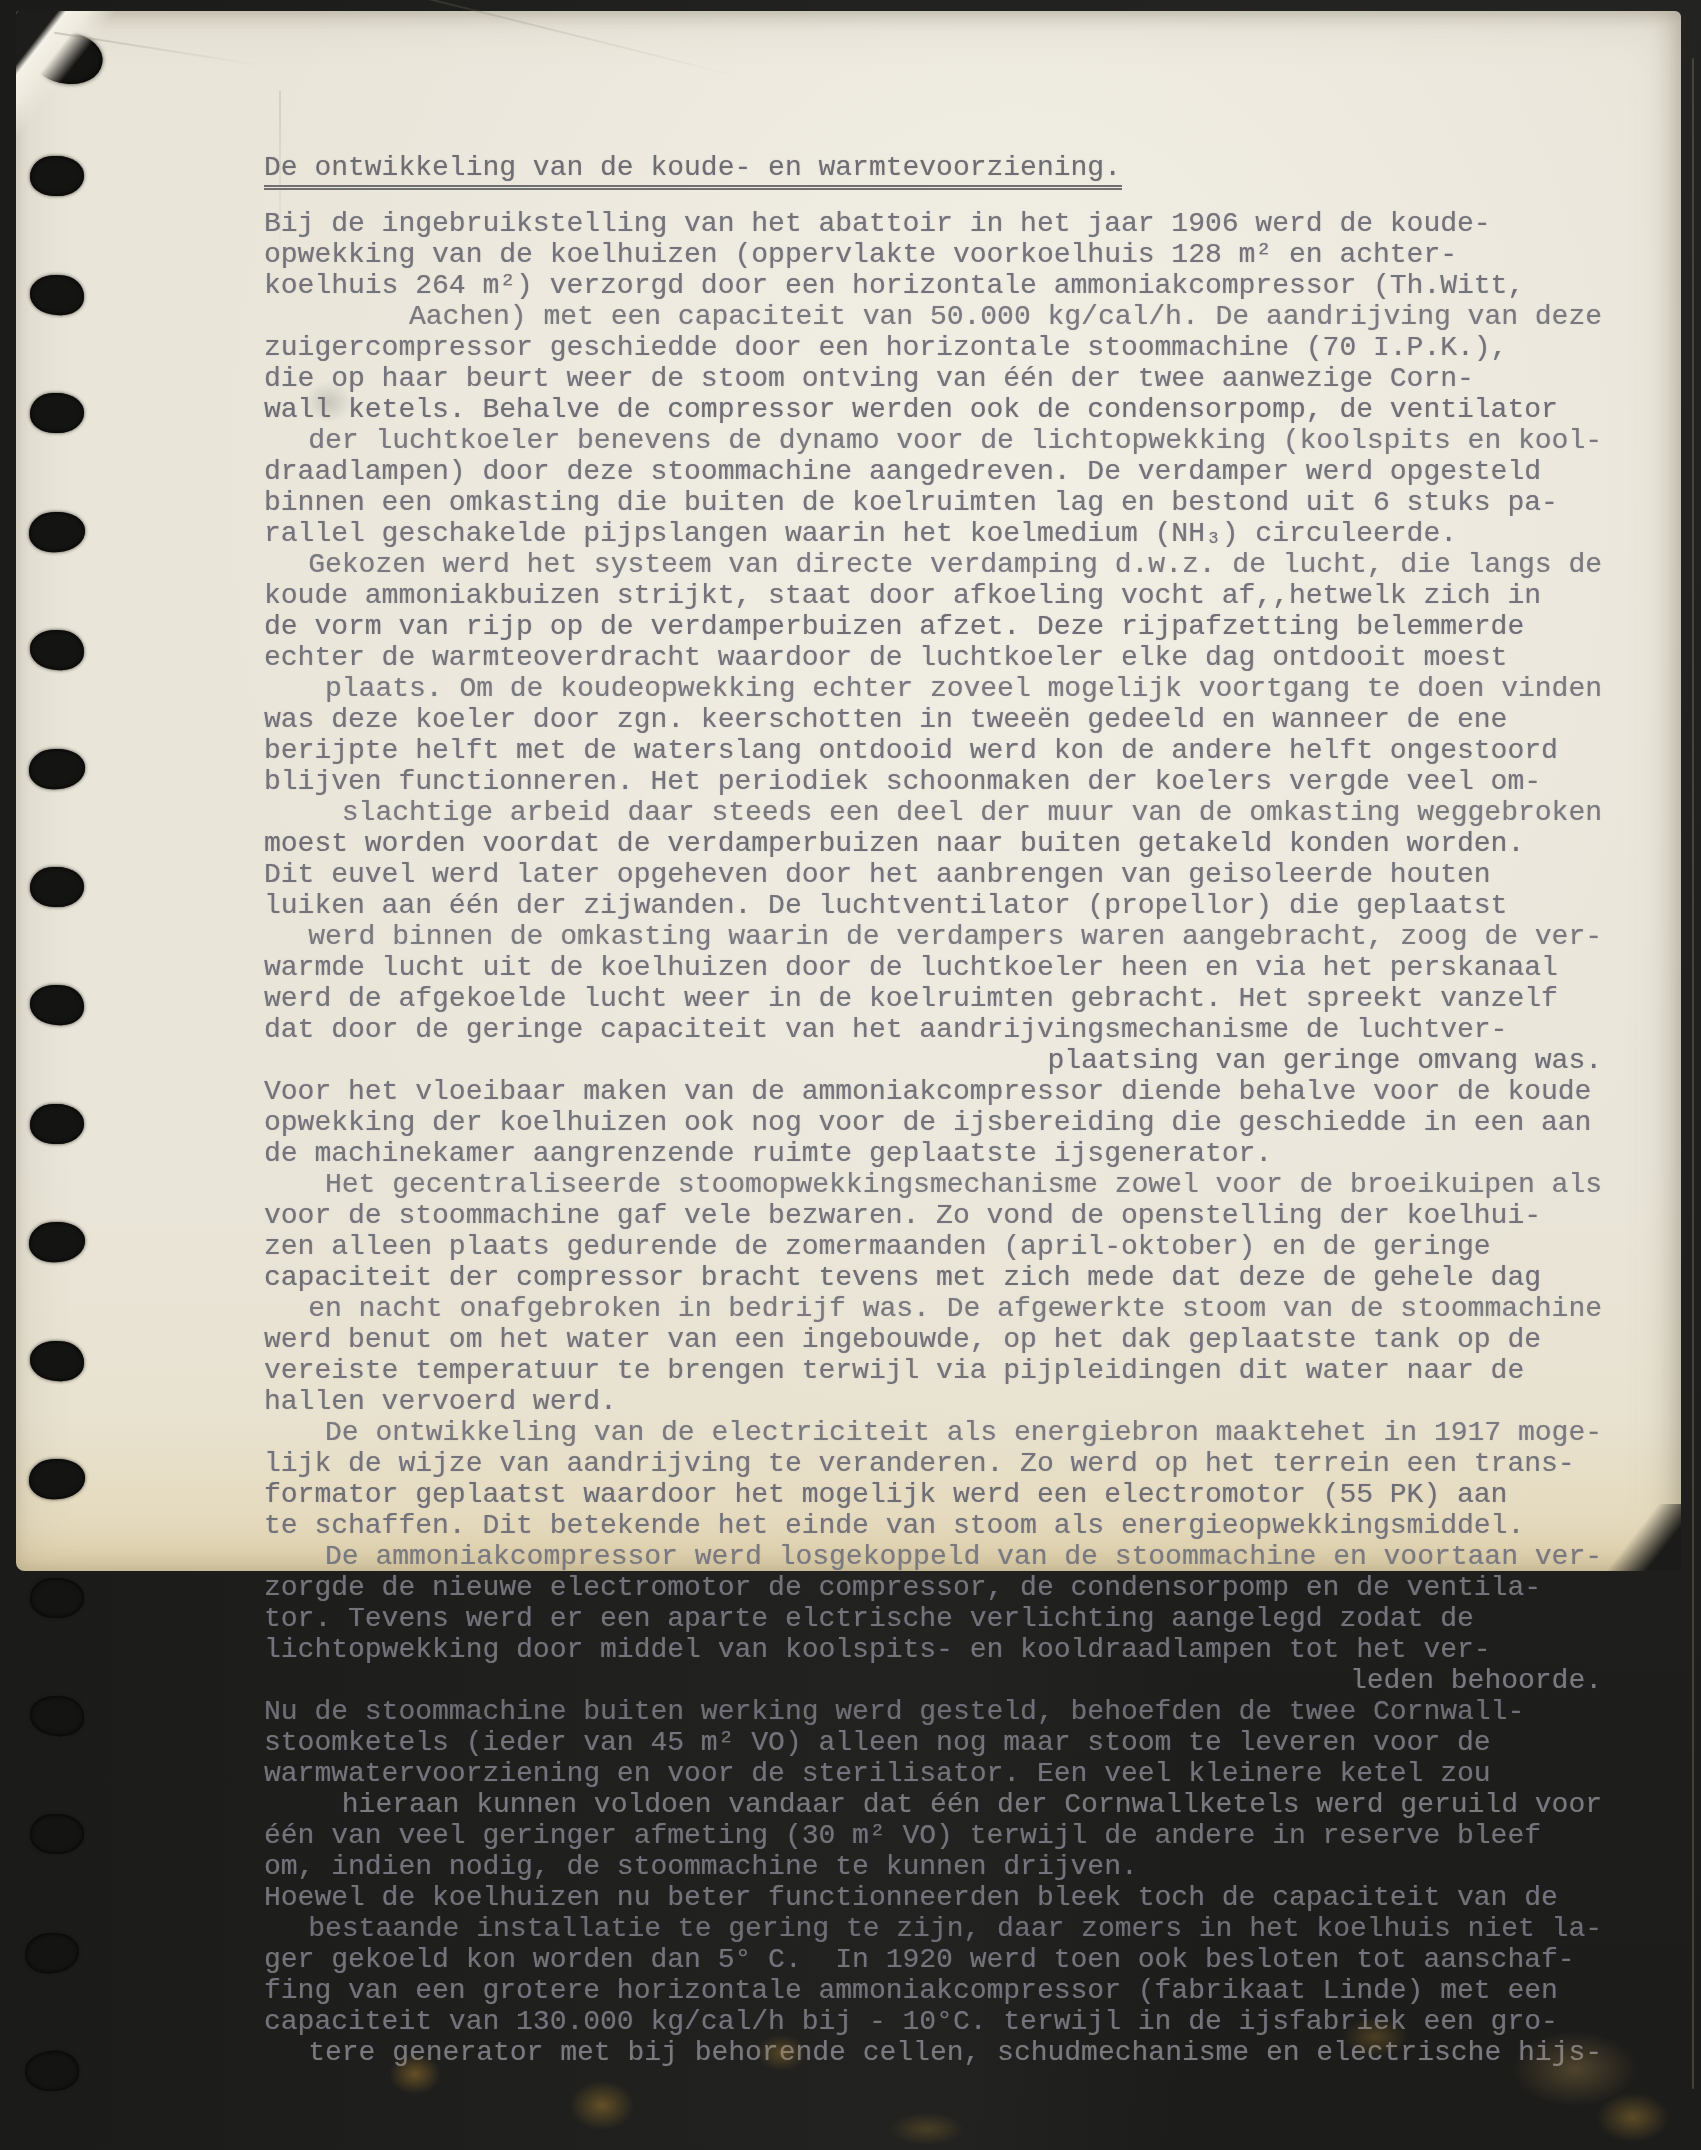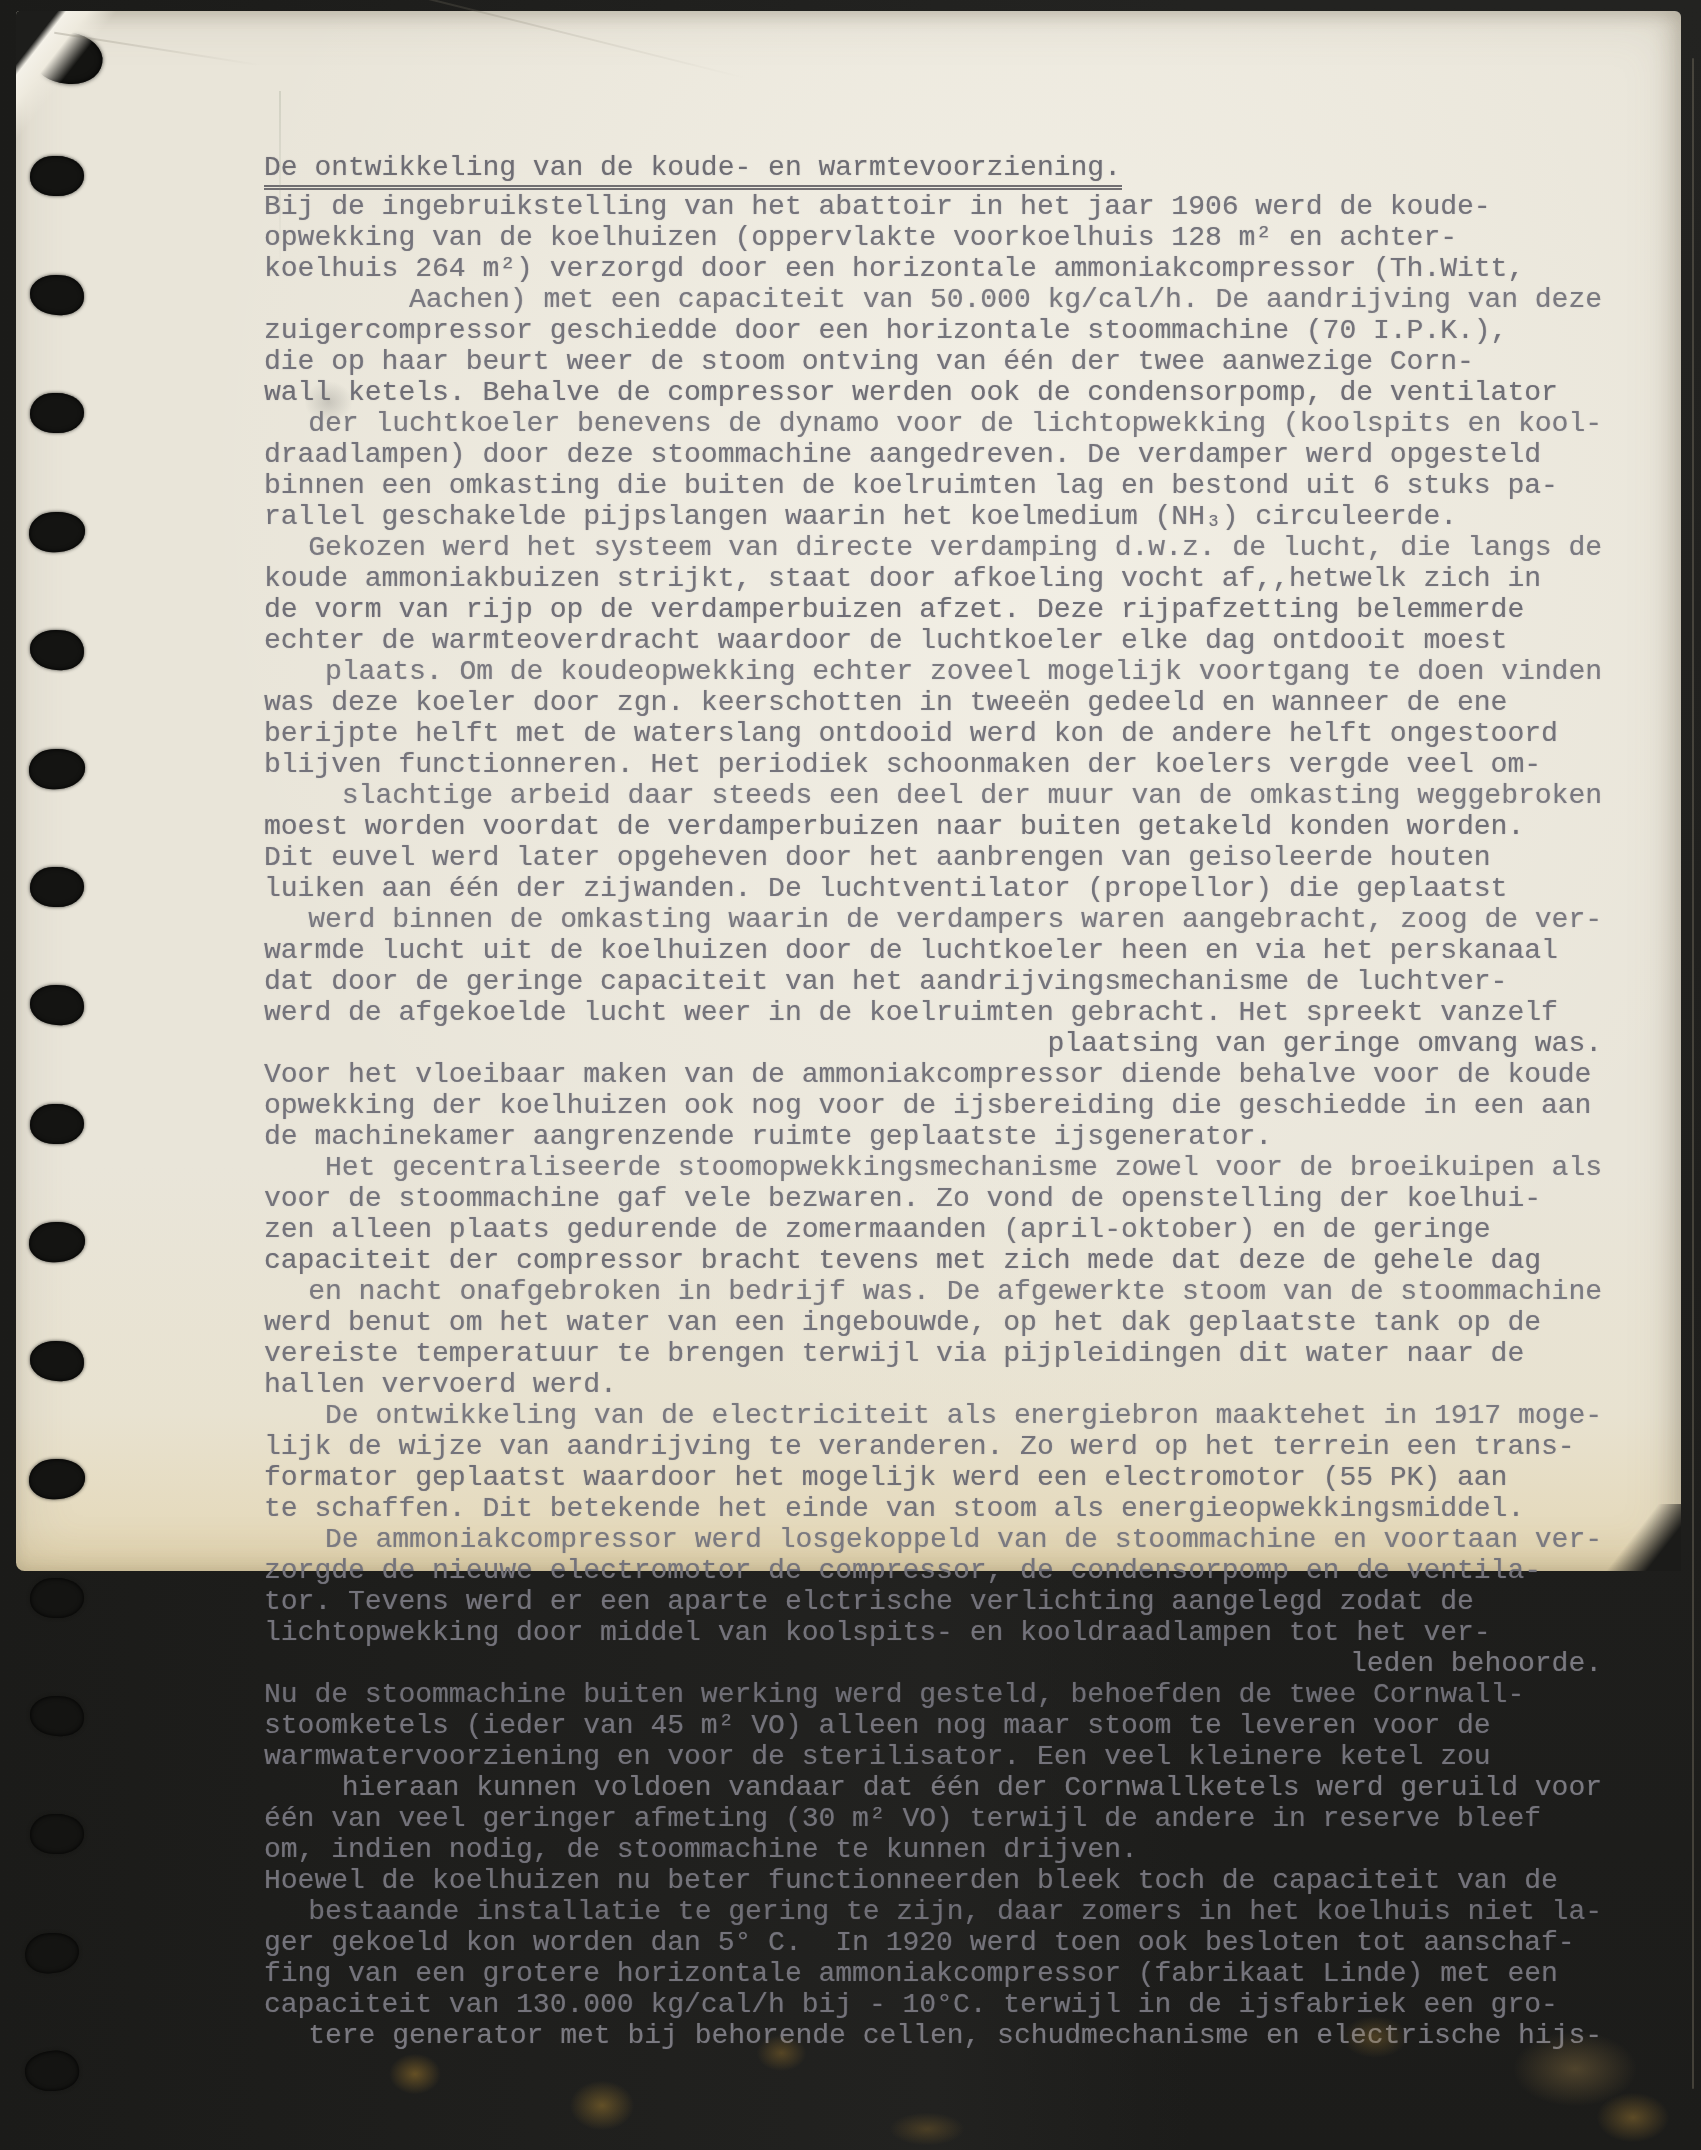--- a/index.html
+++ b/index.html
@@ -44,21 +44,21 @@
   .doc-title {
     display: inline-block;
     margin: 0; padding: 0 1.2px 1.8px 0;
     font-family: "Liberation Mono", "DejaVu Sans Mono", monospace;
     font-size: 28px; line-height: 31px; font-weight: normal;
     color: #6e6d74;
     white-space: pre;
     border-bottom: 5.5px double rgba(90,89,94,0.85);
     text-shadow: 0 0 1.2px rgba(110,109,116,0.45);
   }
-  .body-text { margin-top: 1px; }
+  .body-text { margin-top: 18px; }
   .line {
     font-family: "Liberation Mono", "DejaVu Sans Mono", monospace;
     font-size: 28px; line-height: 31px;
     color: #74737b;
     white-space: pre;
     text-shadow: 0 0 1.2px rgba(116,115,123,0.40), 0.4px 0.4px 0 rgba(116,115,123,0.22);
   }
   .line:nth-child(4n)   { color: #7a7980; text-align: right; }
   .line:nth-child(7n)   { color: #6f6e76; }
 
@@ -131,22 +131,22 @@
           <div class="line">plaats. Om de koudeopwekking echter zoveel mogelijk voortgang te doen vinden</div>
           <div class="line">was deze koeler door zgn. keerschotten in tweeën gedeeld en wanneer de ene</div>
           <div class="line">berijpte helft met de waterslang ontdooid werd kon de andere helft ongestoord</div>
           <div class="line">blijven functionneren. Het periodiek schoonmaken der koelers vergde veel om-</div>
           <div class="line">slachtige arbeid daar steeds een deel der muur van de omkasting weggebroken</div>
           <div class="line">moest worden voordat de verdamperbuizen naar buiten getakeld konden worden.</div>
           <div class="line">Dit euvel werd later opgeheven door het aanbrengen van geisoleerde houten</div>
           <div class="line">luiken aan één der zijwanden. De luchtventilator (propellor) die geplaatst</div>
           <div class="line">werd binnen de omkasting waarin de verdampers waren aangebracht, zoog de ver-</div>
           <div class="line">warmde lucht uit de koelhuizen door de luchtkoeler heen en via het perskanaal</div>
+          <div class="line">werd de afgekoelde lucht weer in de koelruimten gebracht. Het spreekt vanzelf</div>
           <div class="line">dat door de geringe capaciteit van het aandrijvingsmechanisme de luchtver-</div>
-          <div class="line">werd de afgekoelde lucht weer in de koelruimten gebracht. Het spreekt vanzelf</div>
           <div class="line">plaatsing van geringe omvang was.</div>
           <div class="line">Voor het vloeibaar maken van de ammoniakcompressor diende behalve voor de koude</div>
           <div class="line">opwekking der koelhuizen ook nog voor de ijsbereiding die geschiedde in een aan</div>
           <div class="line">de machinekamer aangrenzende ruimte geplaatste ijsgenerator.</div>
           <div class="line">Het gecentraliseerde stoomopwekkingsmechanisme zowel voor de broeikuipen als</div>
           <div class="line">voor de stoommachine gaf vele bezwaren. Zo vond de openstelling der koelhui-</div>
           <div class="line">zen alleen plaats gedurende de zomermaanden (april-oktober) en de geringe</div>
           <div class="line">capaciteit der compressor bracht tevens met zich mede dat deze de gehele dag</div>
           <div class="line">en nacht onafgebroken in bedrijf was. De afgewerkte stoom van de stoommachine</div>
           <div class="line">werd benut om het water van een ingebouwde, op het dak geplaatste tank op de</div>

